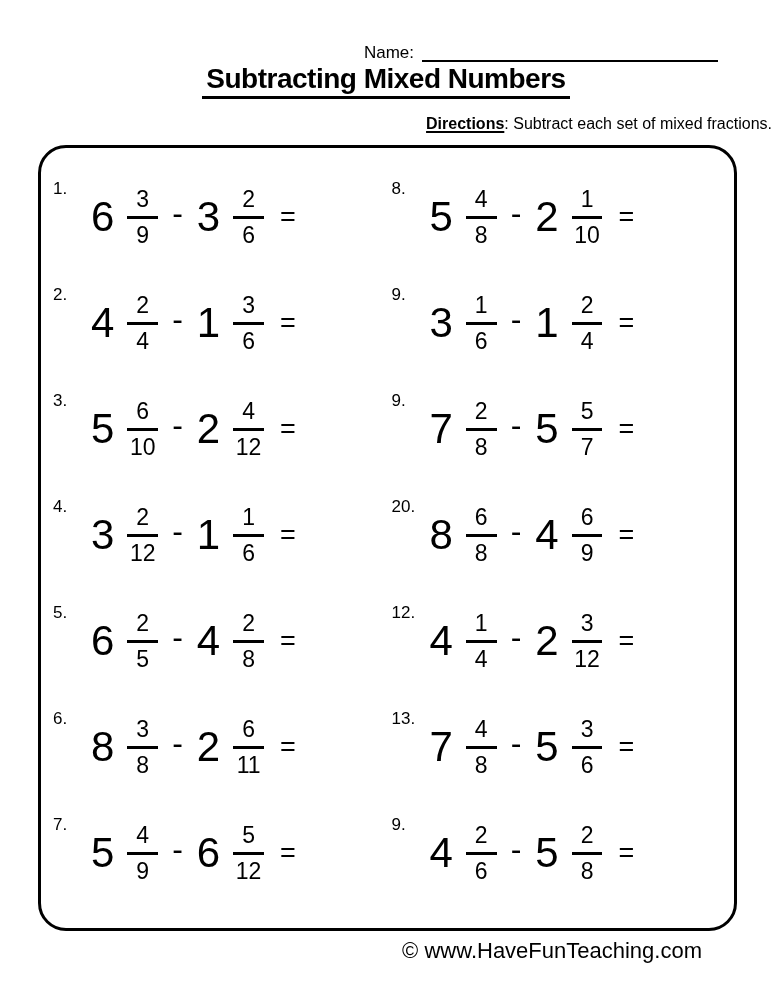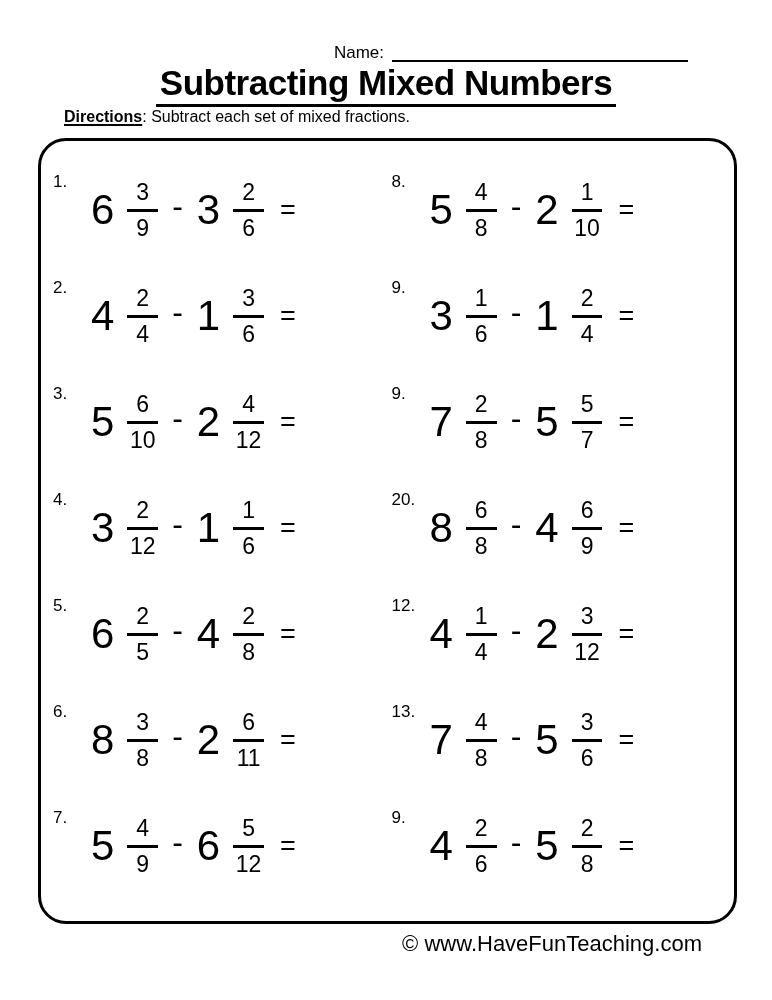--- a/index.html
+++ b/index.html
@@ -9,46 +9,47 @@
     background: #ffffff;
     color: #000000;
     font-family: "Liberation Sans", sans-serif;
     overflow: hidden;
     position: relative;
     margin: 0 auto;
   }
   
   .name-row {
     margin-top: 40px;
-    padding-right: 84px;
+    padding-right: 54px;
     display: flex;
     justify-content: flex-end;
     align-items: flex-end;
     gap: 8px;
     height: 22px;
   }
   .name-label { font-size: 17px; line-height: 1; padding-bottom: 1px; }
   .name-line {
     width: 296px; height: 16px;
     border-bottom: 2px solid #000;
   }
   .title-row { text-align: center; margin-top: 2px; height: 44px; }
   .page-title {
     display: inline-block;
-    font-size: 35px;
+    font-size: 28px;
     font-weight: bold;
     letter-spacing: -0.5px;
     line-height: 1.1;
     border-bottom: 3px solid #000;
     padding: 0 4px 1px 4px;
   }
   .directions-row {
-    margin: 0 0 0 64px;
+    margin: 7px 0 0 64px;
     font-size: 16px;
     height: 21px;
+    text-align: right;
   }
   .directions-label {
     font-weight: bold;
     text-decoration: underline;
     text-decoration-thickness: 2px;
     text-underline-offset: 2px;
   }
   
   .worksheet-box {
     margin: 9px 35px 0 38px;

